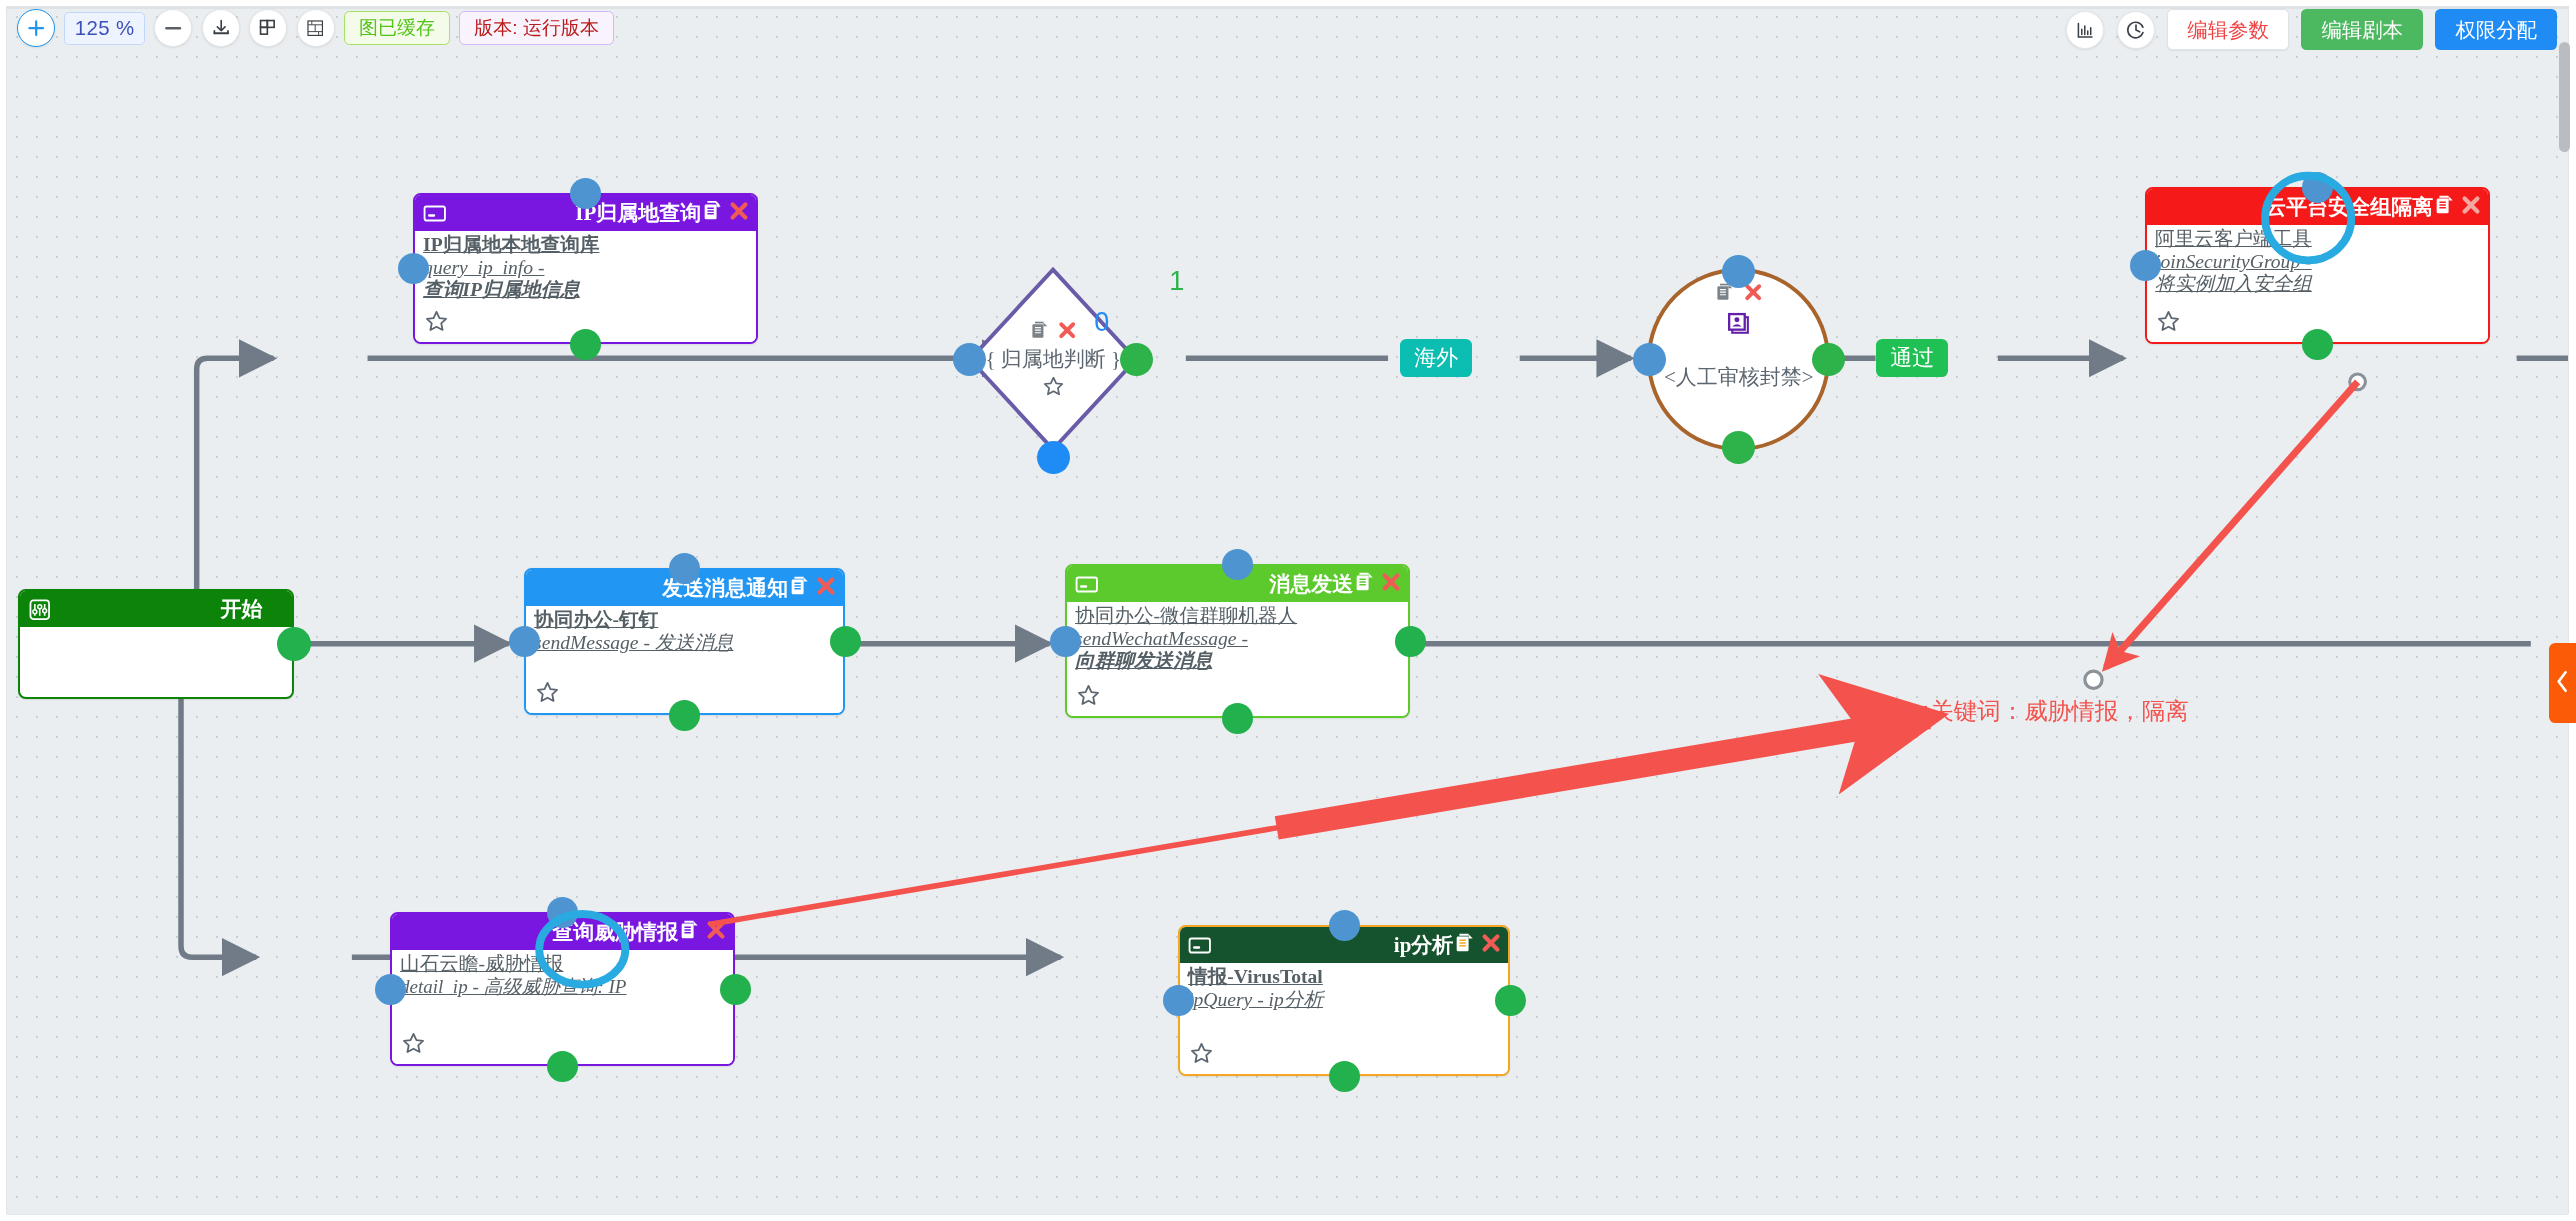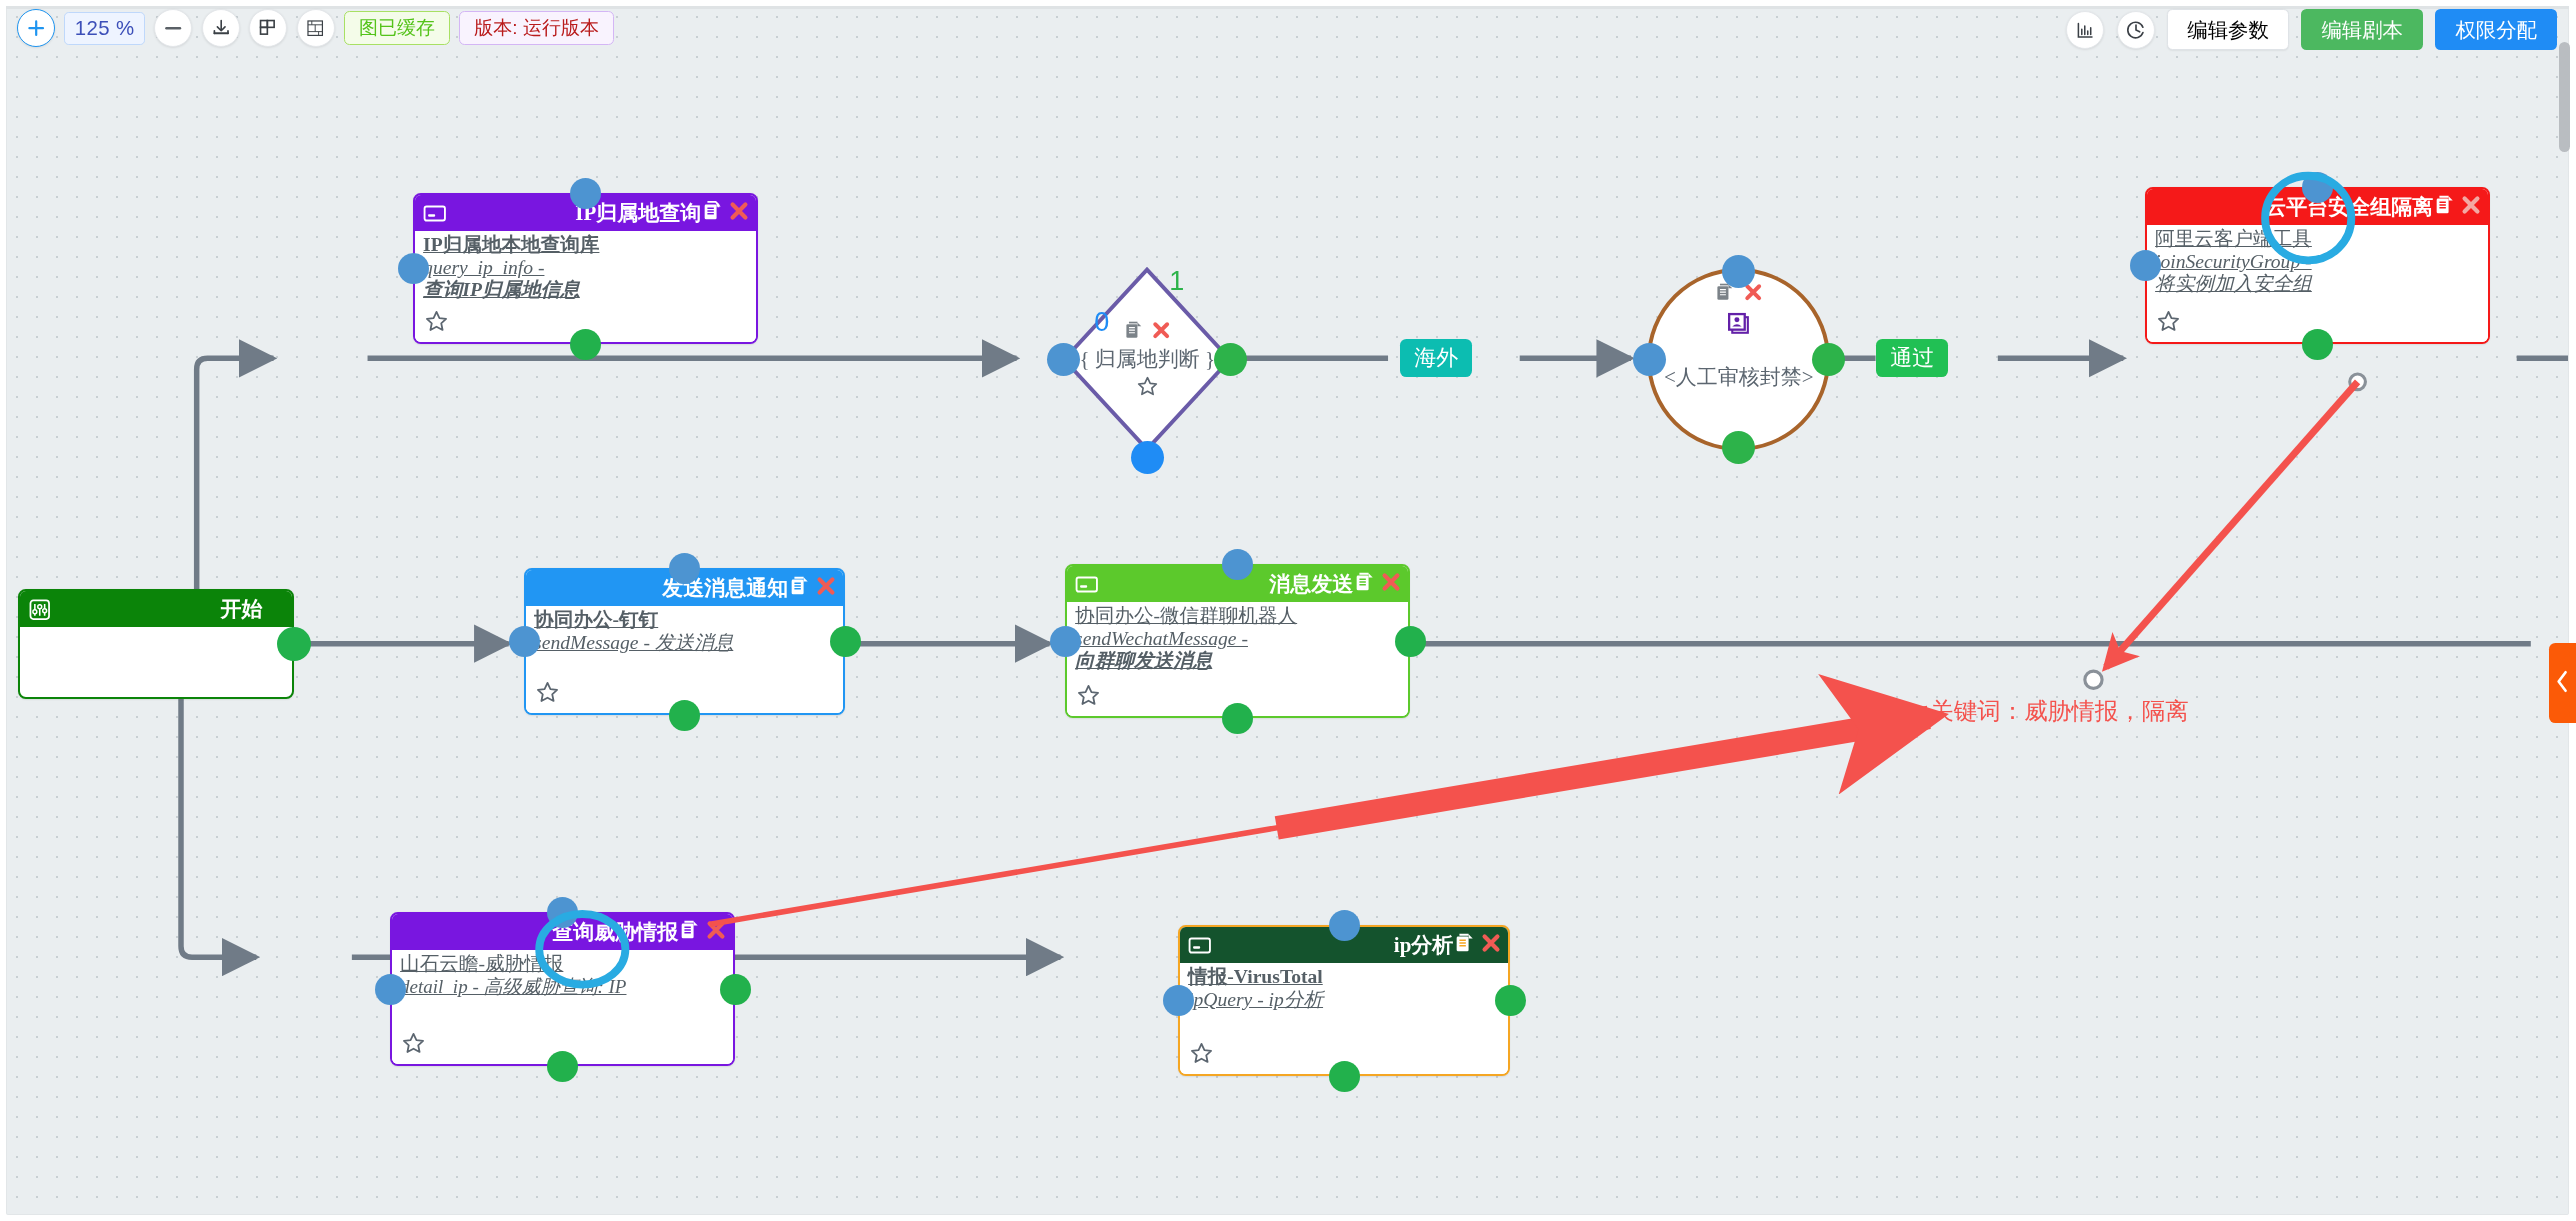--- a/index.html
+++ b/index.html
@@ -100,21 +100,21 @@
   .btn {
     height: 41px;
     padding: 0 19px;
     border-radius: 5.5px;
     font-size: 20.4px;
     display: flex; align-items: center; justify-content: center;
     cursor: pointer;
     white-space: nowrap;
     border: 0.8px solid transparent;
   }
-  .btn.plain { background:#fff; border-color:#dfe3e7; color:#000000; box-shadow:0 0.8px 1.6px rgba(0,0,0,.06); }
+  .btn.plain { background:#fff; border-color:#dfe3e7; color:#ef4444; box-shadow:0 0.8px 1.6px rgba(0,0,0,.06); }
   .btn.green { background:#4cb860; color:#fff; }
   .btn.blue  { background:#1f8cf5; color:#fff; }
 
   
   .node {
     position: absolute;
     border-radius: 7.8px;
     overflow: visible;
     z-index: 20;
   }
@@ -340,21 +340,21 @@
               <path d="M12 3.5 L14.6 9 L20.5 9.6 L16.2 13.6 L17.4 19.5 L12 16.6 L6.6 19.5 L7.8 13.6 L3.5 9.6 L9.4 9 Z" fill="none" stroke="#5c6670" stroke-width="1.6" stroke-linejoin="round"></path>
             </svg>
           </div>
         </div>
       </div>
       <div class="port top"></div>
       <div class="port left"></div>
       <div class="port bottom"></div>
     </div>
 
-    <div class="dec-diamond" style="left:1054px; top:259px; width:172px; height:187px;">
+    <div class="dec-diamond" style="left:960px; top:259px; width:172px; height:187px;">
       <svg width="172" height="187" viewBox="0 0 220 238" style="display:block;">
         <polygon points="110,4 216,119 110,234 4,119" fill="#ffffff" stroke="#6a5ba8" stroke-width="5"></polygon>
       </svg>
       <div class="shape-txt" style="padding-top:4.7px;">
         <div style="display:flex; gap:7.8px; align-items:center; margin-bottom:1.6px;">
           <span>
             <svg width="20.4" height="20.4" viewBox="0 0 24 24">
               <rect x="4" y="5" width="13" height="16" rx="1.5" fill="#7b8288"></rect>
               <path d="M7 9h7 M7 12h7 M7 15h7" stroke="#fff" stroke-width="1.4"></path>
               <path d="M17 3 L21.5 7.5 L17 7.5 Z" fill="#7b8288"></path>

